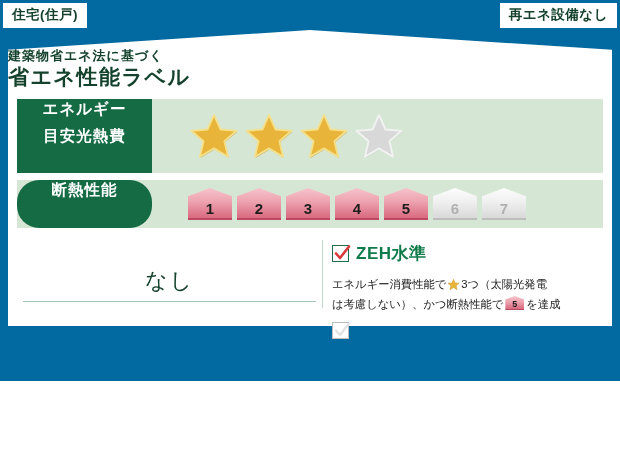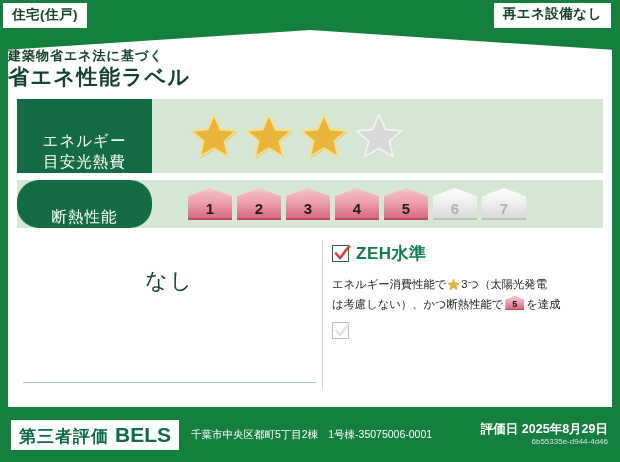--- a/index.html
+++ b/index.html
@@ -5,39 +5,39 @@
   * { box-sizing: border-box; margin: 0; padding: 0; }
   html, body {
     width: 620px; height: 462px;
     font-family: "Liberation Sans", "DejaVu Sans", sans-serif;
     background: #ffffff;
     overflow: hidden;
   }
 
   #label-root {
     position: relative;
-    width: 620px; height: 462px;
-    background: #15803d;
+    width: 620px; height: 381px;
+    background: #0369a1;
   }
 
   
   .corner-tag {
     position: absolute;
     top: 3px;
     background: #ffffff;
     color: #14422c;
     font-weight: bold;
     font-size: 13.5px;
     letter-spacing: .5px;
     padding: 5px 9px 6px;
     line-height: 1;
     white-space: nowrap;
   }
   .corner-tag.left  { left: 3px; }
-  .corner-tag.right { right: 9px; font-family: Liberation Mono, monospace; }
+  .corner-tag.right { right: 3px; }
 
   
   .roof {
     position: absolute;
     left: 8px; right: 8px;
     top: 30px;
     height: 62px;
     background: #ffffff;
     clip-path: polygon(50% 0%, 100% 32%, 100% 100%, 0% 100%, 0% 32%);
   }
@@ -76,28 +76,29 @@
     align-items: stretch;
     background: #d6e6d5;
   }
   .perf-row.energy { top: 9px;  height: 74px; }
   .perf-row.insul  { top: 90px; height: 48px; }
 
   .perf-label {
     flex: 0 0 135px;
     background: #146b44;
     color: #ffffff;
-    font-weight: normal;
+    font-weight: bold;
     font-size: 15.5px;
     letter-spacing: 1px;
     display: flex;
     flex-direction: column;
     align-items: center;
-    justify-content: flex-end;
+    justify-content: flex-start;
     line-height: 1.35;
+    gap: 6px;
   }
   .perf-label span { display: block; white-space: nowrap; }
   .perf-row.insul .perf-label { font-size: 15.5px; border-radius: 22px; }
 
   .perf-value {
     flex: 1 1 auto;
     display: flex;
     align-items: center;
     padding-left: 36px;
     gap: 3px;
@@ -388,30 +389,14 @@
             <svg width="20" height="20" viewBox="0 0 20 20" aria-hidden="true">
               <path d="M4 10.5 L8 15 L17 3.5" fill="none" stroke="#e2e2e2" stroke-width="2.2" stroke-linecap="round" stroke-linejoin="round"></path>
             </svg>
           </span>
         </div>
       </div>
 
     </div>
   </div>
 
-  <div class="footer">
-    <div class="bels-badge">
-      <span class="jp">第三者評価</span>
-      <span class="en">BELS</span>
-    </div>
-    <div class="footer-addr">
-      <span>千葉市中央区都町5丁目2棟</span><span class="bldg">1号棟-35075006-0001</span>
-    </div>
-    <div class="footer-right">
-      <div class="footer-date">
-        <span>評価日</span>
-        <span>2025年8月29日</span>
-      </div>
-      <div class="footer-id">6b55335e-d944-4d46</div>
-    </div>
-  </div>
 
 </div>
 
 </body></html>

